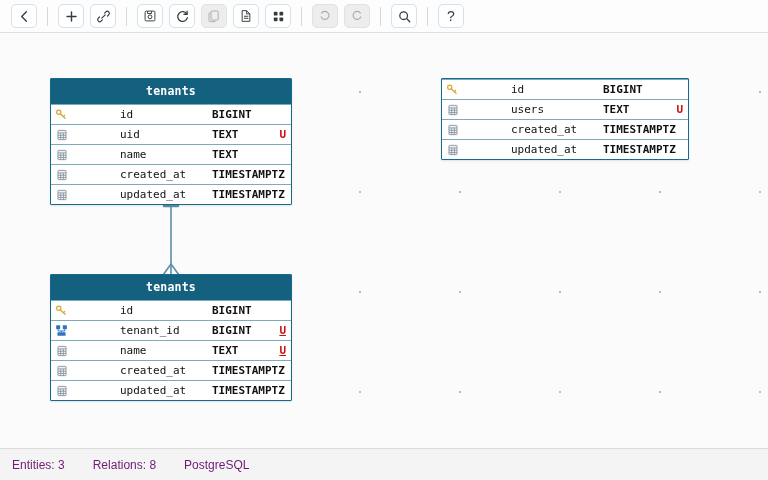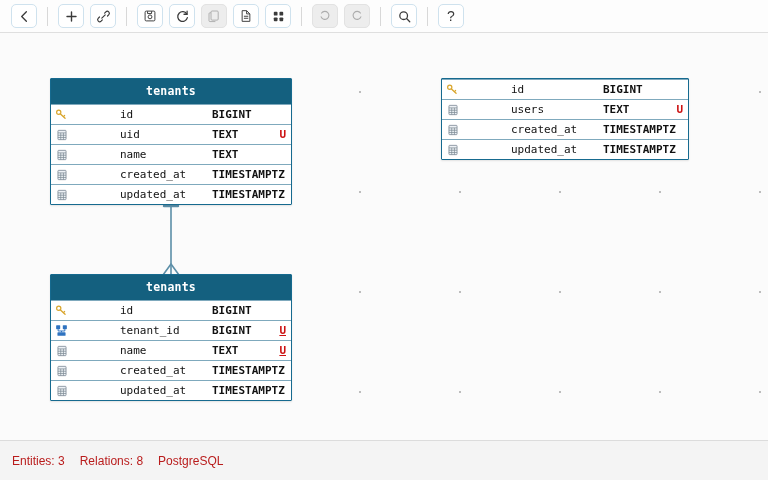--- a/index.html
+++ b/index.html
@@ -148,30 +148,30 @@
   .ent-row .grid {
     display: grid;
     grid-template-columns: var(--nc) var(--tc) auto;
     align-items: center;
     flex: 1 1 auto;
     min-width: 0;
   }
 
   
   #statusbar {
-    height: 40px;
+    height: 32px;
     min-height: 32px;
     background: #f4f4f4;
     border-top: 1px solid #dcdcdc;
     display: flex;
     align-items: center;
     padding-left: 12px;
-    gap: 15px;
+    gap: 28px;
     font-size: 12px;
-    color: #b91c1c;
+    color: #701a75;
   }
   #statusbar span { white-space: nowrap; }
 </style>
 </head>
 <body>
 
 <div id="app">
 
   <div id="toolbar">
       <div class="tb-btn" title="Back">

